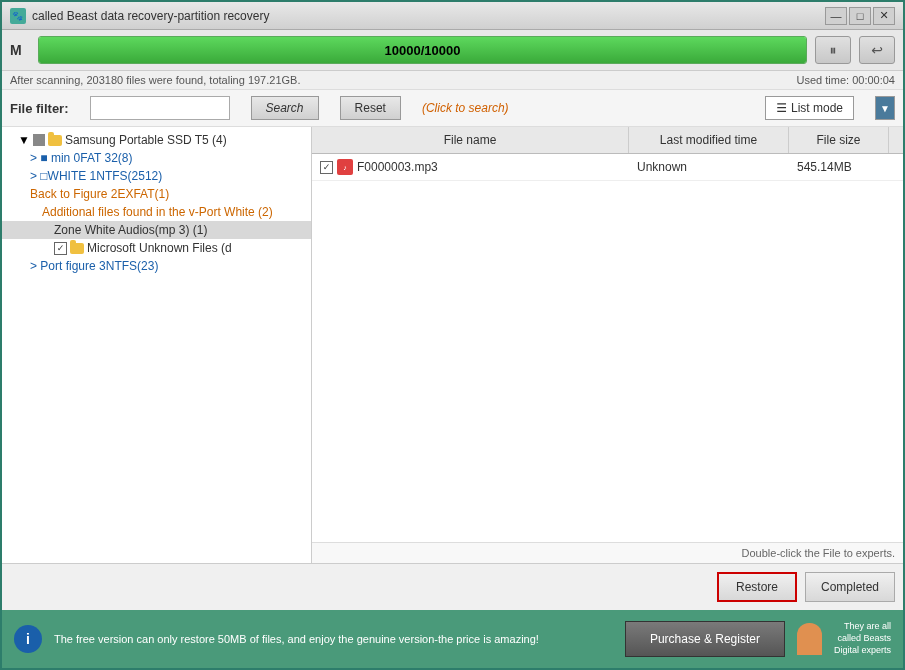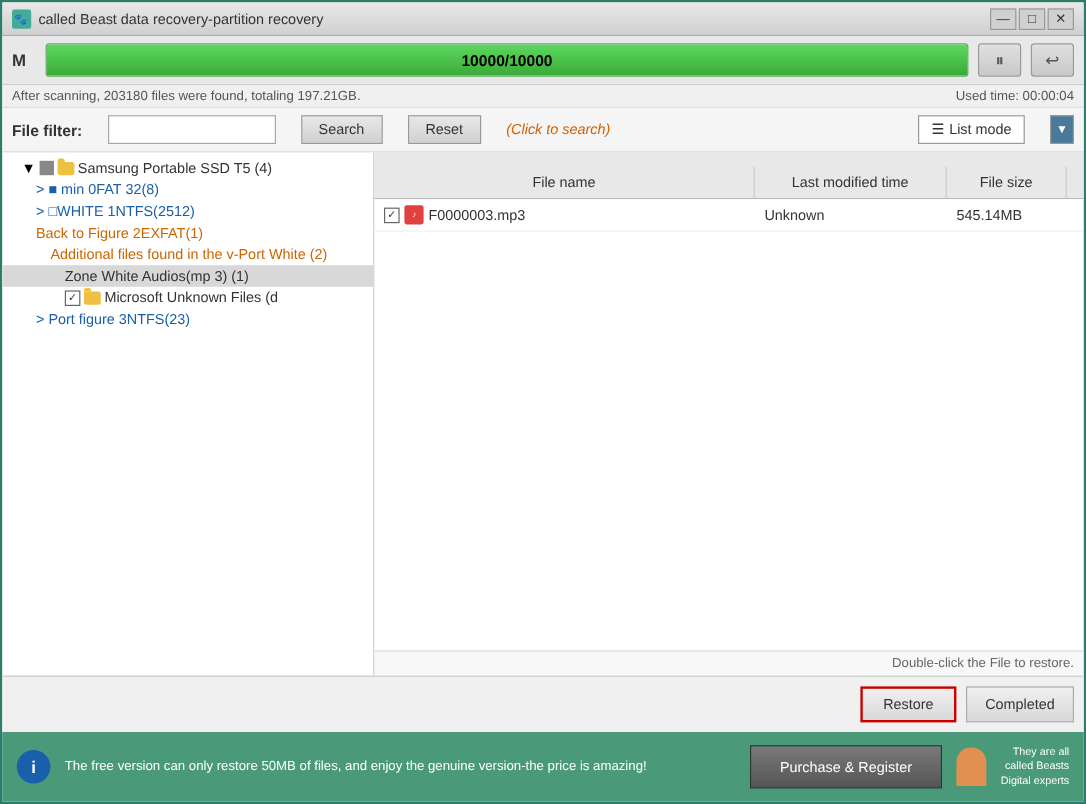--- a/index.html
+++ b/index.html
@@ -152,20 +152,21 @@
       background: white;
     }
     .search-btn {
       height: 24px;
       padding: 0 14px;
       background: linear-gradient(to bottom, #e8e8e8, #d0d0d0);
       border: 1px solid #999;
       cursor: pointer;
       font-size: 12px;
       color: #333;
+      font-style: italic;
     }
     .reset-btn {
       height: 24px;
       padding: 0 14px;
       background: linear-gradient(to bottom, #e8e8e8, #d0d0d0);
       border: 1px solid #999;
       cursor: pointer;
       font-size: 12px;
       color: #333;
     }
@@ -289,21 +290,20 @@
       border-bottom: 1px solid #bbb;
       flex-shrink: 0;
     }
     .file-table-header div {
       padding: 6px 8px;
       font-size: 12px;
       font-weight: normal;
       color: #333;
       border-right: 1px solid #ccc;
       text-align: center;
-      margin-top: 12px;
     }
     
     .file-table-body {
       flex: 1;
       overflow-y: auto;
       background: white;
     }
     
     .file-row {
       display: grid;
@@ -541,21 +541,21 @@
             </div>
             <div class="file-cell center">
               <span>Unknown</span>
             </div>
             <div class="file-cell center">
               <span>545.14MB</span>
             </div>
           </div>
         </div>
 
-        <div class="double-click-hint">Double-click the File to restore.</div>
+        <div class="double-click-hint">Double-click the File to experts.</div>
       </div>
     </div>
 
     <div class="bottom-buttons">
       <button class="restore-btn">Restore</button>
       <button class="completed-btn">Completed</button>
     </div>
   </div>
 
   <div class="footer-bar">

